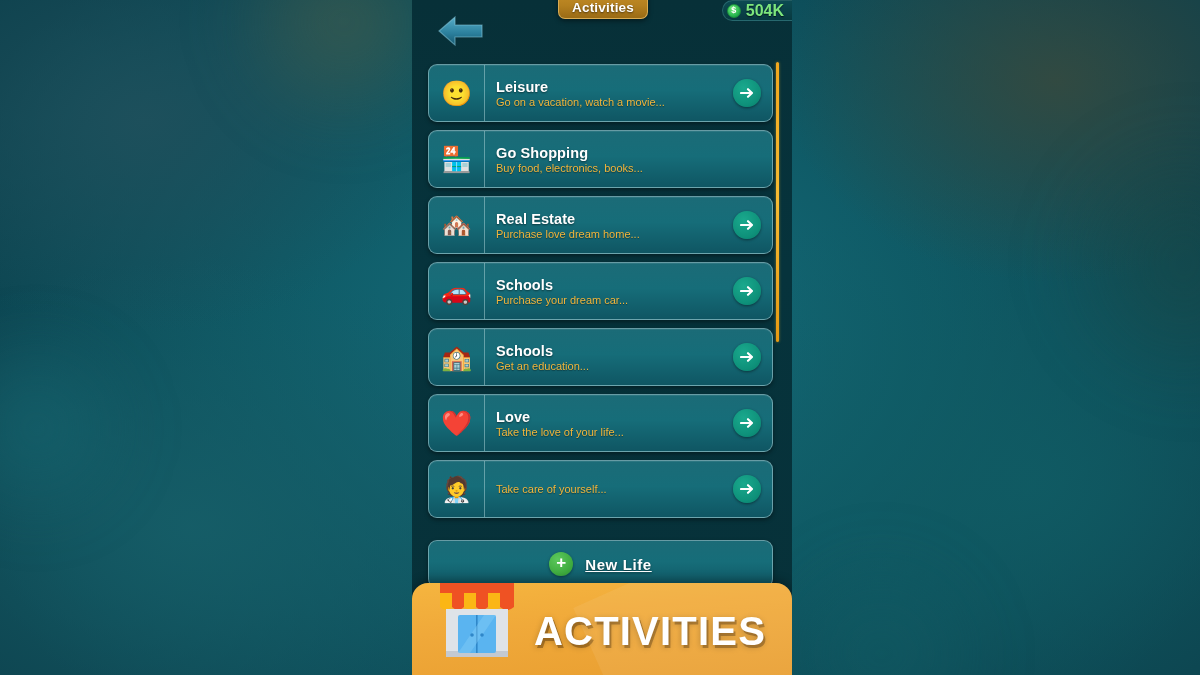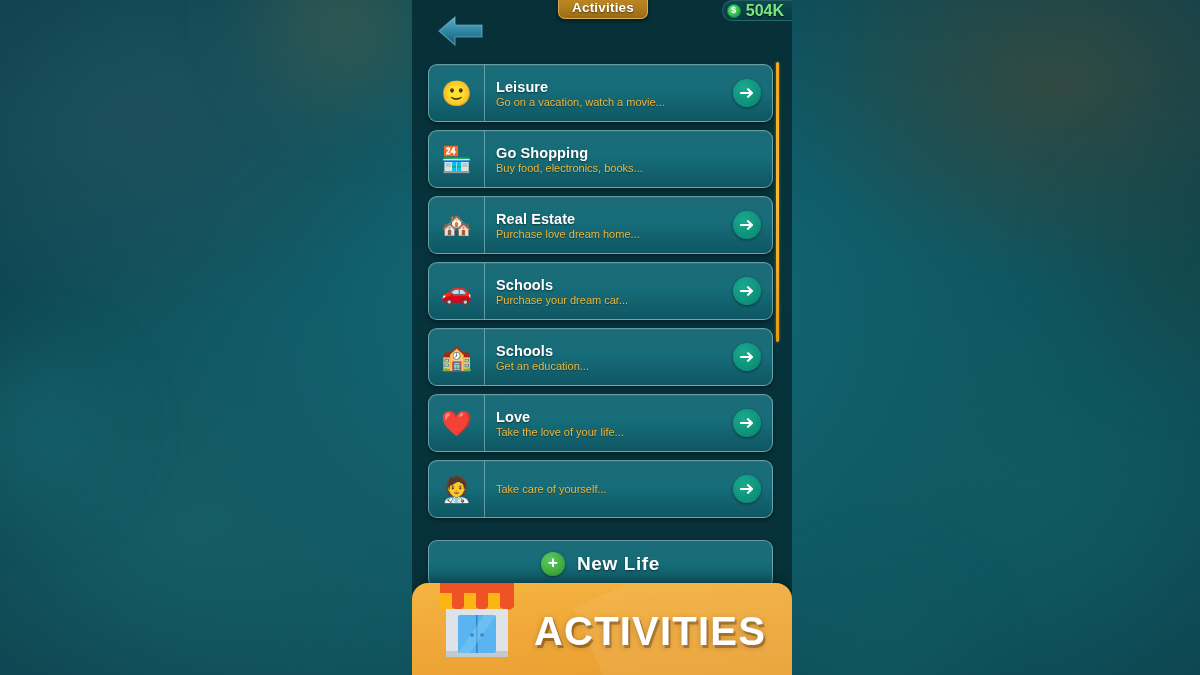--- a/index.html
+++ b/index.html
@@ -154,23 +154,24 @@
   }
   .plus-circle {
     width: 24px; height: 24px; border-radius: 50%;
     background: radial-gradient(circle at 36% 30%, #5cc95c, #3da93d 68%, #2f8f36 100%);
     color: #ffffff; font-size: 17px; font-weight: bold;
     display: flex; align-items: center; justify-content: center;
     line-height: 0.9; padding-bottom: 2px;
     box-shadow: 0 1px 3px rgba(0,0,0,0.4);
   }
   .newlife-label {
-    color: #ffffff; font-size: 19px; font-weight: bold;
+    color: #ffffff; font-size: 15px; font-weight: bold;
     letter-spacing: 0.6px;
     text-shadow: 0 1px 2px rgba(0,0,0,0.5);
+    text-decoration: underline;
   }
 
   
   .banner {
     position: absolute; left: 0; bottom: 0;
     width: 380px; height: 92px;
     border-radius: 16px 16px 0 0;
     background: linear-gradient(175deg, #f5b53f 0%, #f0a93a 42%, #e99f31 100%);
     box-shadow: 0 -3px 10px rgba(0,0,0,0.3);
     overflow: hidden;

